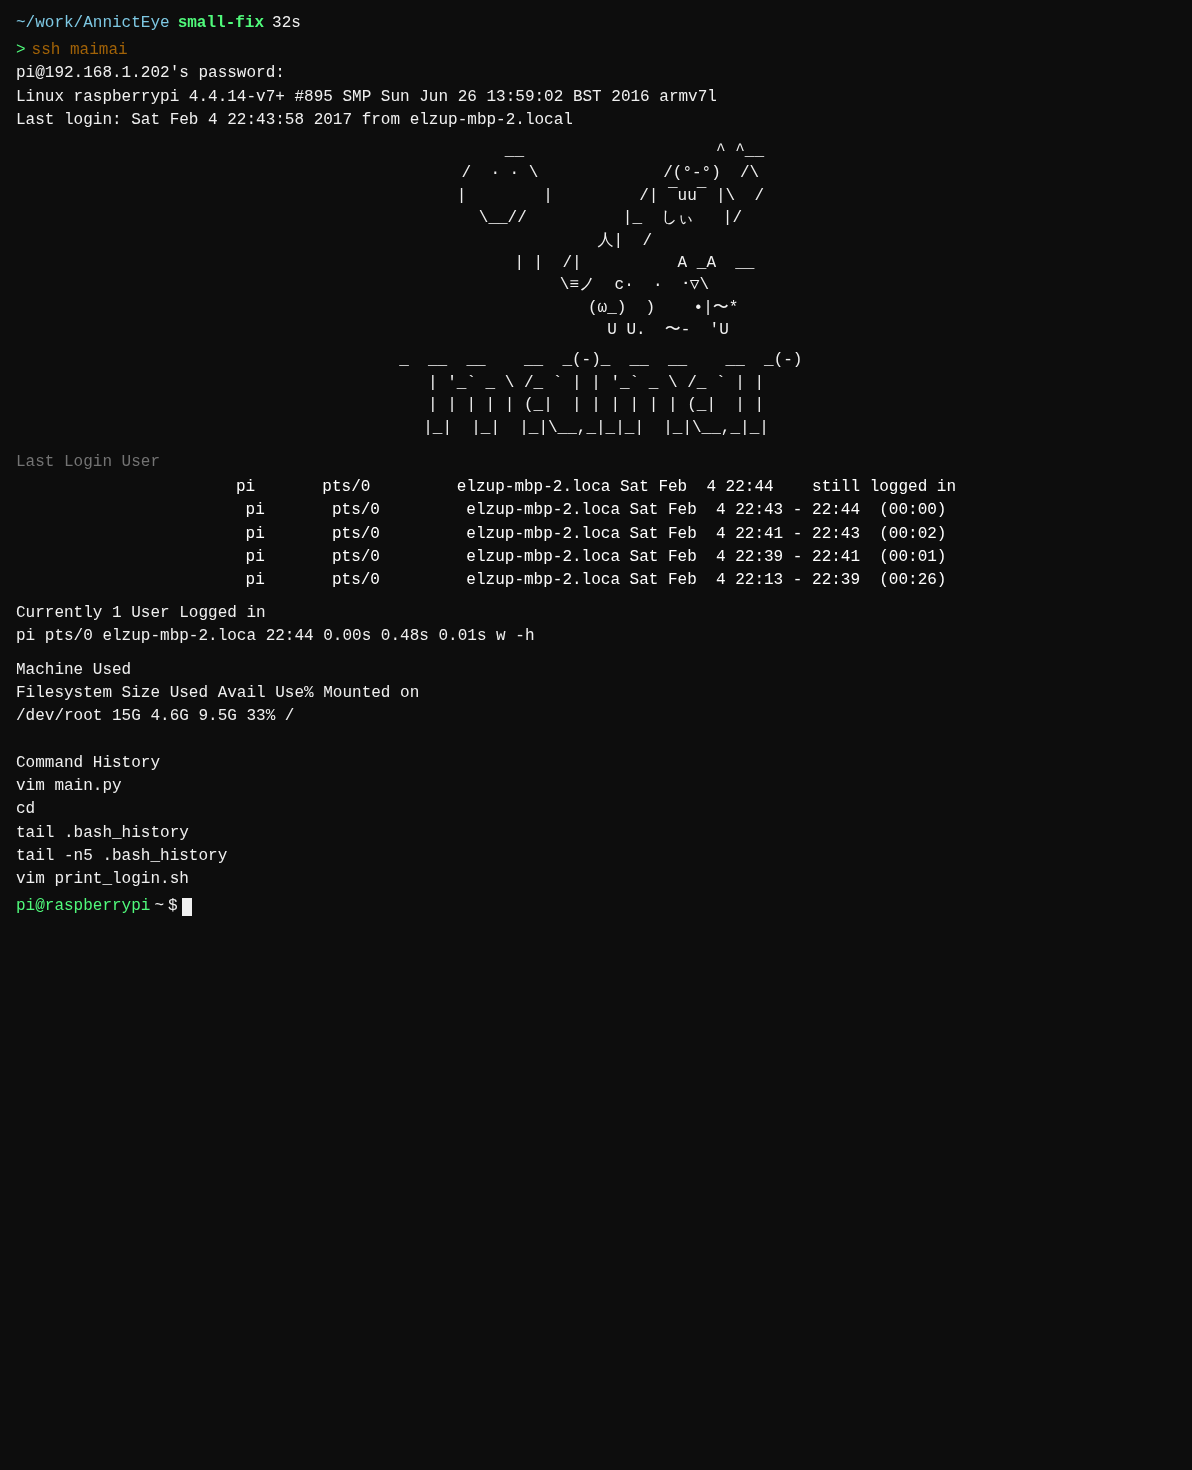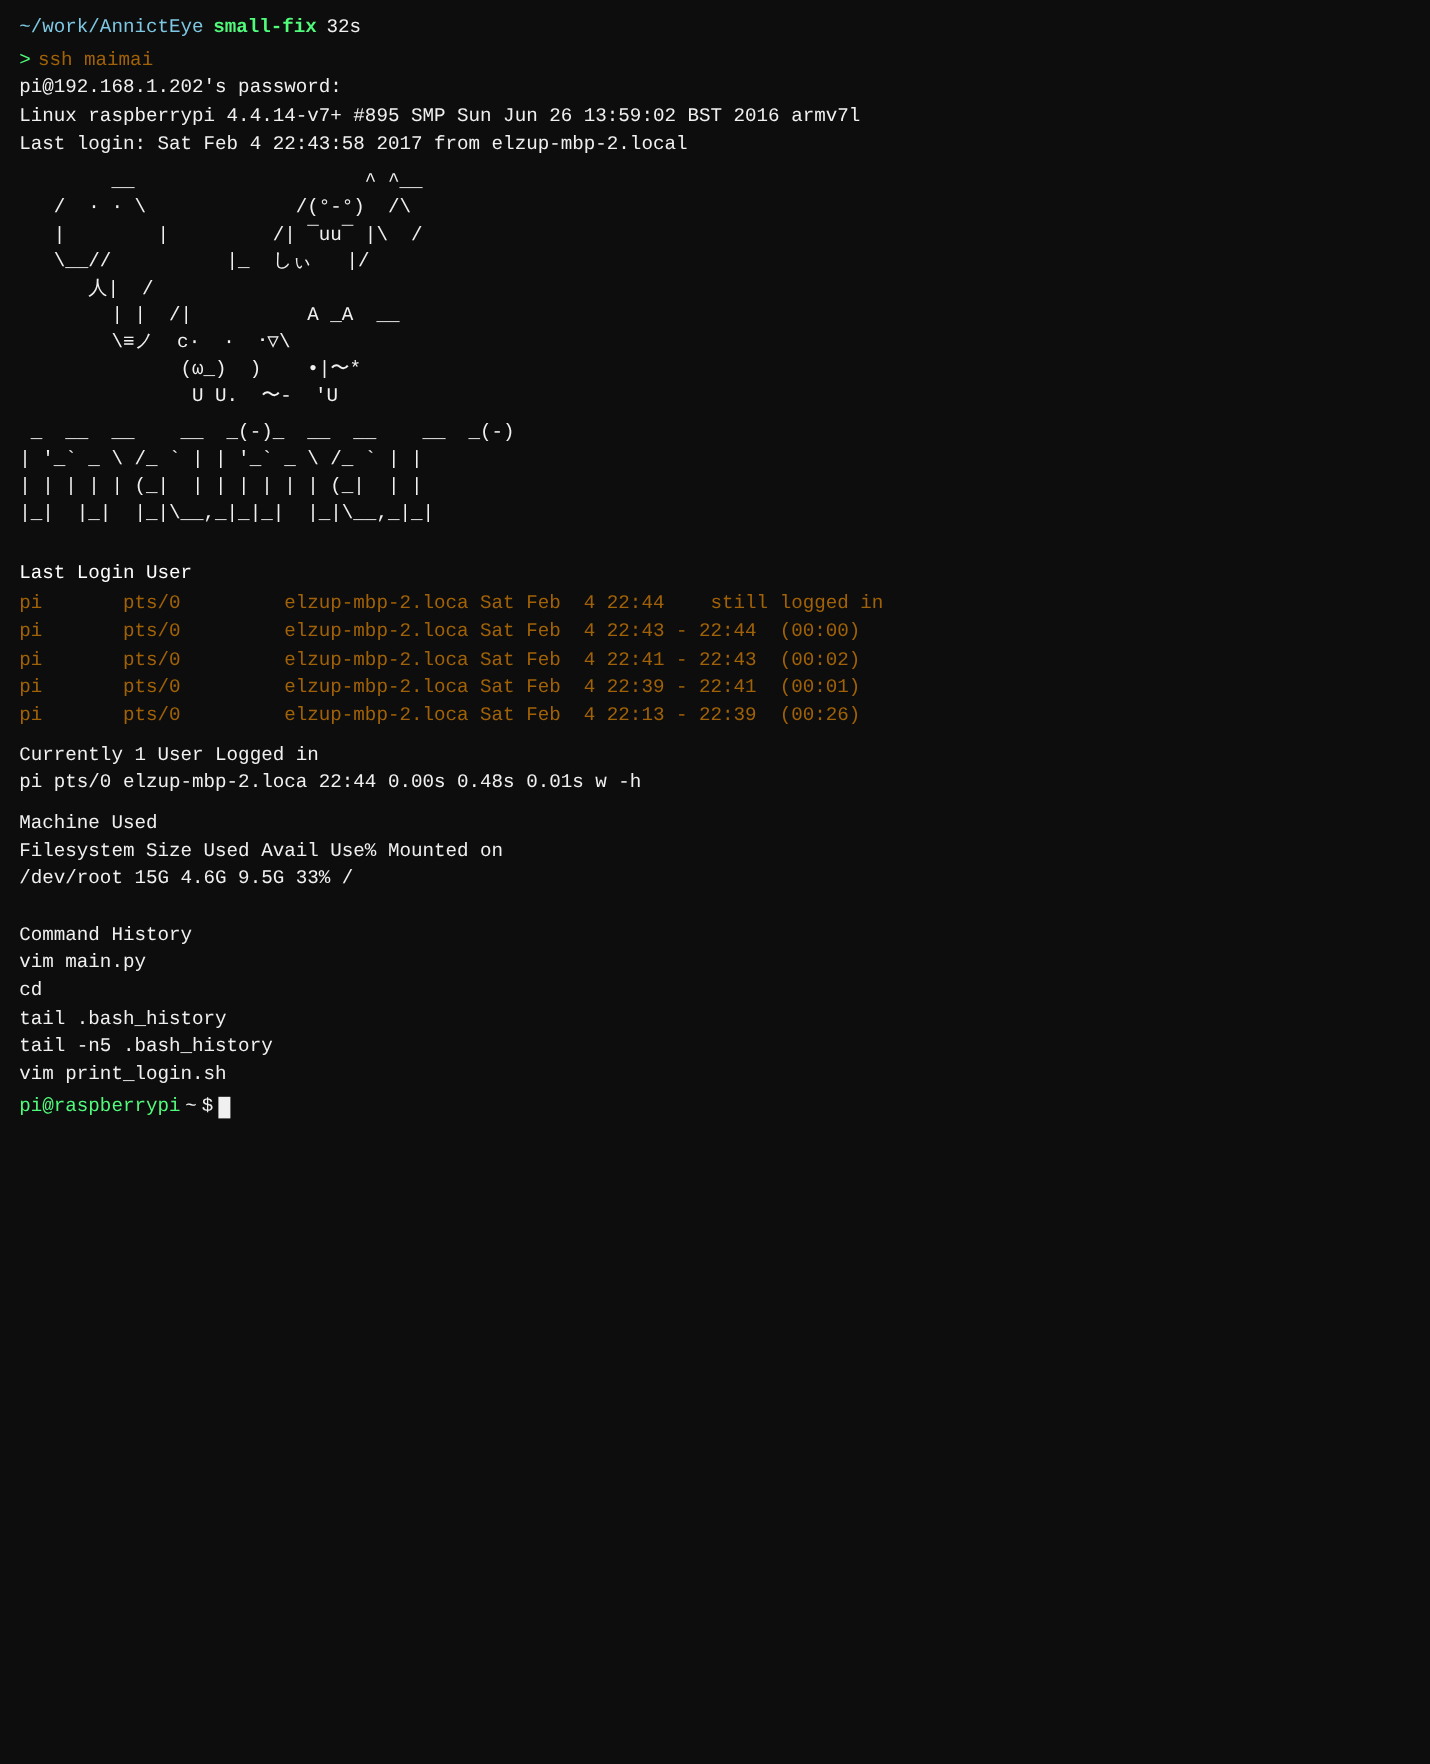--- a/index.html
+++ b/index.html
@@ -62,28 +62,28 @@
     }
 
     .ascii-art {
       white-space: pre;
       color: #f0f0f0;
       line-height: 1.4;
       margin: 8px 0;
     }
 
     .section-header {
-      color: #ffffff;
-      margin-top: 28px;
+      color: #737373;
+      margin-top: 12px;
       margin-bottom: 2px;
     }
 
     .login-table {
       white-space: pre;
-      color: #a16207;
+      color: #ffffff;
     }
 
     .currently-line {
       margin-top: 10px;
       color: #f0f0f0;
     }
 
     .machine-section {
       margin-top: 10px;
     }
@@ -109,20 +109,21 @@
     }
 
     @keyframes blink {
       50% { opacity: 0; }
     }
 
     pre {
       white-space: pre;
       font-family: 'Courier New', Courier, monospace;
       font-size: 16px;
+      text-align: center;
     }
   </style>
 </head>
 <body>
 
 <div>
 
   <div class="title-bar">
     <span class="path">~/work/AnnictEye</span>
     <span class="branch">small-fix</span>

